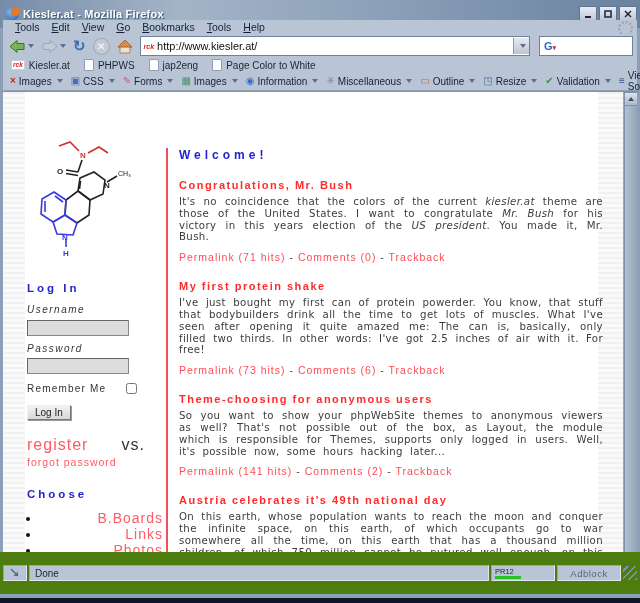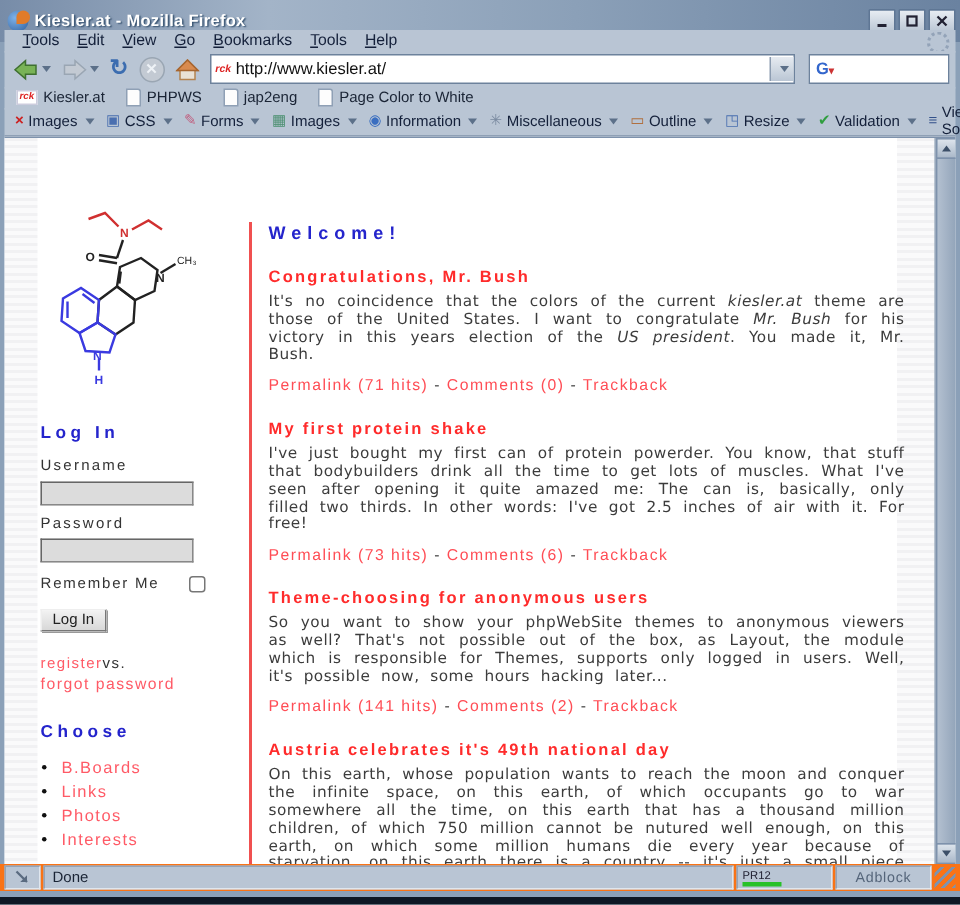--- a/index.html
+++ b/index.html
@@ -72,47 +72,47 @@
   .sb-up{top:0;}
   .sb-down{bottom:0;}
   .tri-up{width:0;height:0;border-left:3px solid transparent;border-right:3px solid transparent;border-bottom:4px solid #3c4f68;}
   .tri-down{width:0;height:0;border-left:3px solid transparent;border-right:3px solid transparent;border-top:4px solid #3c4f68;}
   .sb-thumb{position:absolute;left:0;top:13px;bottom:13px;width:12px;background:linear-gradient(90deg,#b3c0d0,#93a5ba);border:1px solid #7e92ac;}
 
   
   .sidebar{position:absolute;left:24px;top:38px;width:136px;}
   .molecule{margin-left:6px;}
   .side-h{color:#2424cc;font-weight:bold;font-size:11.5px;letter-spacing:3px;margin:20px 0 10px;}
-  .fld-label{font-size:10px;color:#333;letter-spacing:1.5px;margin-bottom:2px;}
+  .fld-label{font-size:10px;color:#333;letter-spacing:1.5px;margin-bottom:2px;font-style:italic;}
   .fld{width:96px;height:14px;background:#dcdcdc;border:1px solid #888;border-top-color:#666;border-left-color:#666;margin-bottom:7px;
     font-size:10px;padding:0 2px;}
   .remember-row{display:flex;align-items:center;gap:20px;font-size:10px;color:#333;letter-spacing:1.2px;margin:2px 0 8px;}
   .remember-row input{width:11px;height:11px;margin:0;}
   .login-btn{font-size:10px;color:#222;background:linear-gradient(180deg,#f2f2f2,#d8d8d8);border:1px solid #777;
     border-top-color:#eee;border-left-color:#eee;box-shadow:1px 1px 0 #999;padding:1px 7px;margin:2px 0 16px;font-family:"Liberation Sans",sans-serif;}
-  .reg-row{display:flex;width:118px;font-size:10px;letter-spacing:1px;}
+  .reg-row{display:flex;justify-content:space-between;width:118px;font-size:16px;letter-spacing:1px;}
   .side-link{color:#ff5a66;text-decoration:none;}
   .vs-txt{color:#333;}
   .forgot{font-size:10.5px;letter-spacing:1px;margin-top:2px;display:block;}
   .choose-list{list-style:disc;margin:6px 0 0;padding-left:14px;}
-  .choose-list li{color:#111;font-size:11px;line-height:16px;}
+  .choose-list li{color:#111;font-size:14px;line-height:16px;text-align:right;}
   .choose-list a{color:#ff5a66;text-decoration:none;letter-spacing:1px;}
 
   
   .main{position:absolute;left:176px;right:34px;top:0;}
   .welcome{color:#2424cc;font-weight:bold;font-size:12px;letter-spacing:4px;margin:56px 0 0;}
   .article-title{color:#ff2b2b;font-weight:bold;font-size:11px;letter-spacing:1.5px;margin:17px 0 5px;}
   .article-body{font-size:10.2px;line-height:11.8px;color:#3c3c3c;text-align:justify;letter-spacing:.35px;word-spacing:3.5px;
     font-family:"DejaVu Sans",sans-serif;}
   .article-links{font-size:10.5px;letter-spacing:1px;margin:8px 0 0;}
   .article-links a{color:#ff4d55;text-decoration:none;}
   .sep{color:#444;}
 
   
-  .statusbar{position:absolute;left:0;right:0;bottom:9px;height:18px;background:#f97316;display:flex;align-items:center;gap:2px;padding:0 3px;}
+  .statusbar{position:absolute;left:0;right:0;bottom:9px;height:18px;background:#4d7c0f;display:flex;align-items:center;gap:2px;padding:12px 3px;}
   .st-panel{border:1px solid #93a3b8;border-bottom-color:#dfe6ee;border-right-color:#dfe6ee;background:#b9c5d4;height:14px;display:flex;align-items:center;}
   .st-icon{width:22px;justify-content:center;}
   .st-done{flex:1;font-size:10px;color:#1a2435;padding-left:5px;}
   .st-pr{width:56px;flex-direction:column;align-items:flex-start;justify-content:center;padding:0 3px;}
   .st-pr .pr-txt{font-size:7.5px;color:#223;line-height:7px;}
   .st-pr .pr-bar{width:26px;height:3px;background:#28c128;margin-top:1px;}
   .st-adblock{width:62px;justify-content:center;font-size:9.5px;color:#55657a;letter-spacing:.5px;}
   .grip{width:14px;height:14px;background:repeating-linear-gradient(315deg,#7e92ac 0 2px,transparent 2px 5px);}
   .bottom-strip{position:absolute;left:0;right:0;bottom:0;height:9px;background:linear-gradient(180deg,#8ba0b8 0 4px,#0d1724 4px);}
 </style>

